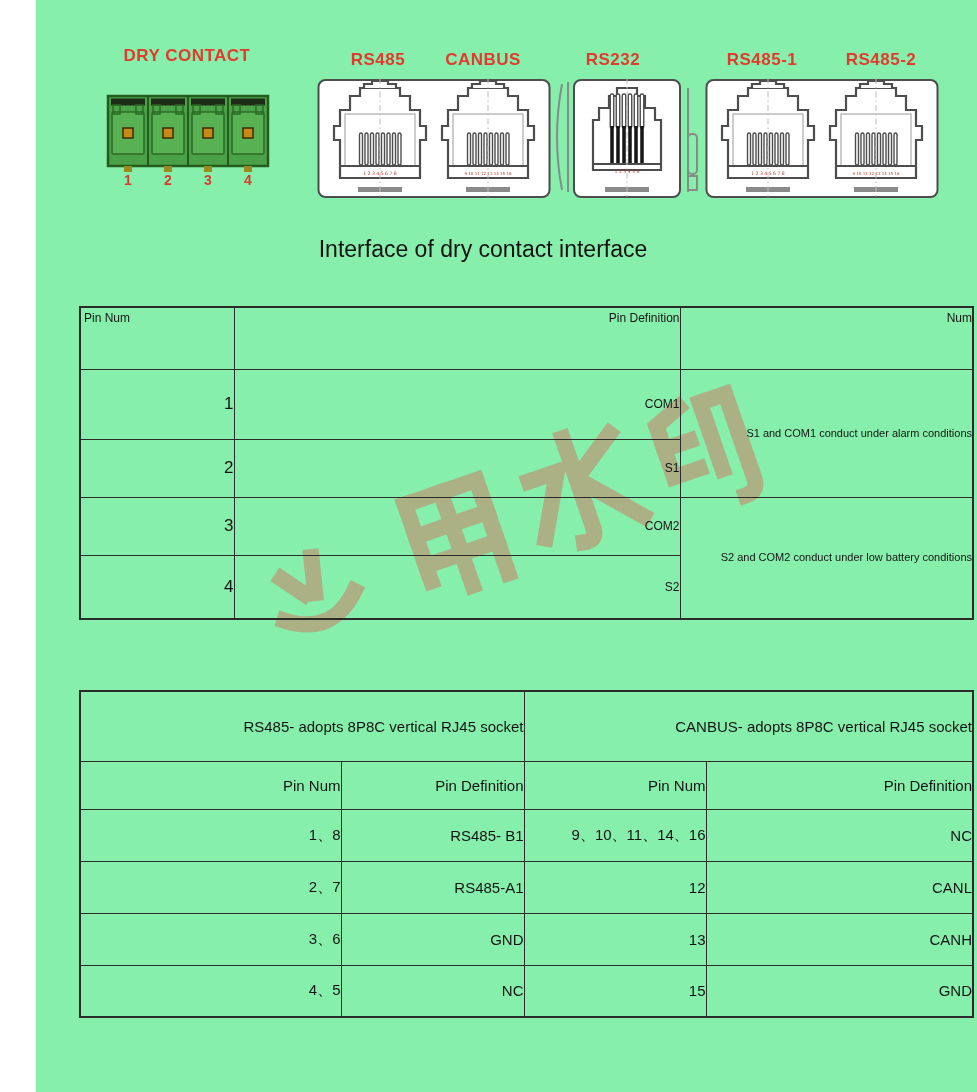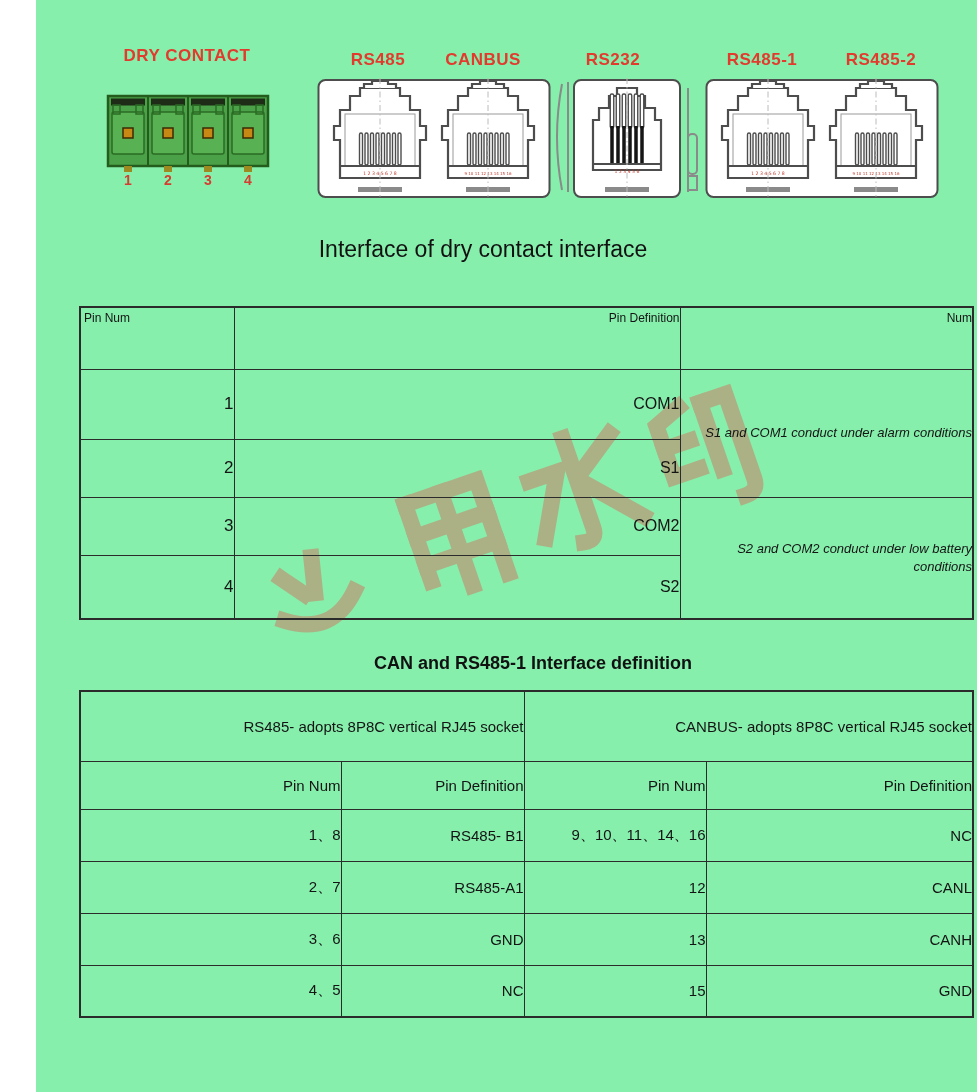--- a/index.html
+++ b/index.html
@@ -28,22 +28,22 @@
   .h2{position:absolute;top:653px;left:497px;transform:translateX(-50%);font-size:18px;font-weight:bold;white-space:nowrap;color:#111;}
   
   table{position:absolute;left:43px;width:893px;border-collapse:collapse;table-layout:fixed;z-index:2;background:transparent;}
   td{border:1.6px solid #2b2b2b;text-align:right;vertical-align:middle;padding:0;overflow:visible;}
   .t1{top:306px;}
   .t2{top:690px;}
   .t1 td,.t2 td{font-size:15px;color:#141414;}
   .t1 .hcell{font-size:12px;vertical-align:top;padding-top:3px;}
   .t1 .hleft{text-align:left;padding-left:3px;}
   .t1 .num{font-size:17px;}
-  .t1 .def{font-size:16px;}
-  .t1 .note{font-size:13px;line-height:1.35;font-style:italic;}
+  .t1 .def{font-size:12px;}
+  .t1 .note{font-size:11px;line-height:1.35;}
   .t2 .gh{font-size:15px;}
   .t2 td{font-size:15px;padding-left:44px;}
   table{border:2px solid #2b2b2b;}
   
   .wm{position:absolute;left:230px;top:380px;z-index:1;pointer-events:none;}
   .wm path{fill:none;stroke-linecap:square;}
   
   .dnum{position:absolute;top:172px;width:20px;text-align:center;font-size:14px;font-weight:bold;color:#d63c2f;}
 </style>
 </head>
@@ -262,21 +262,20 @@
       <td class="def">COM2</td>
       <td class="note" rowspan="2">S2 and COM2 conduct under low battery conditions</td>
     </tr>
     <tr style="height:64px">
       <td class="num">4</td>
       <td class="def">S2</td>
     </tr>
   </tbody>
     </table>
 
-  <div class="h2">CAN  and RS485-1 Interface definition</div>
 
   <table class="t2">
     <colgroup>
         <col style="width:261px">
         <col style="width:183px">
         <col style="width:182px">
         <col style="width:267px">
       </colgroup>
     <tbody>
         <tr style="height:70px">

